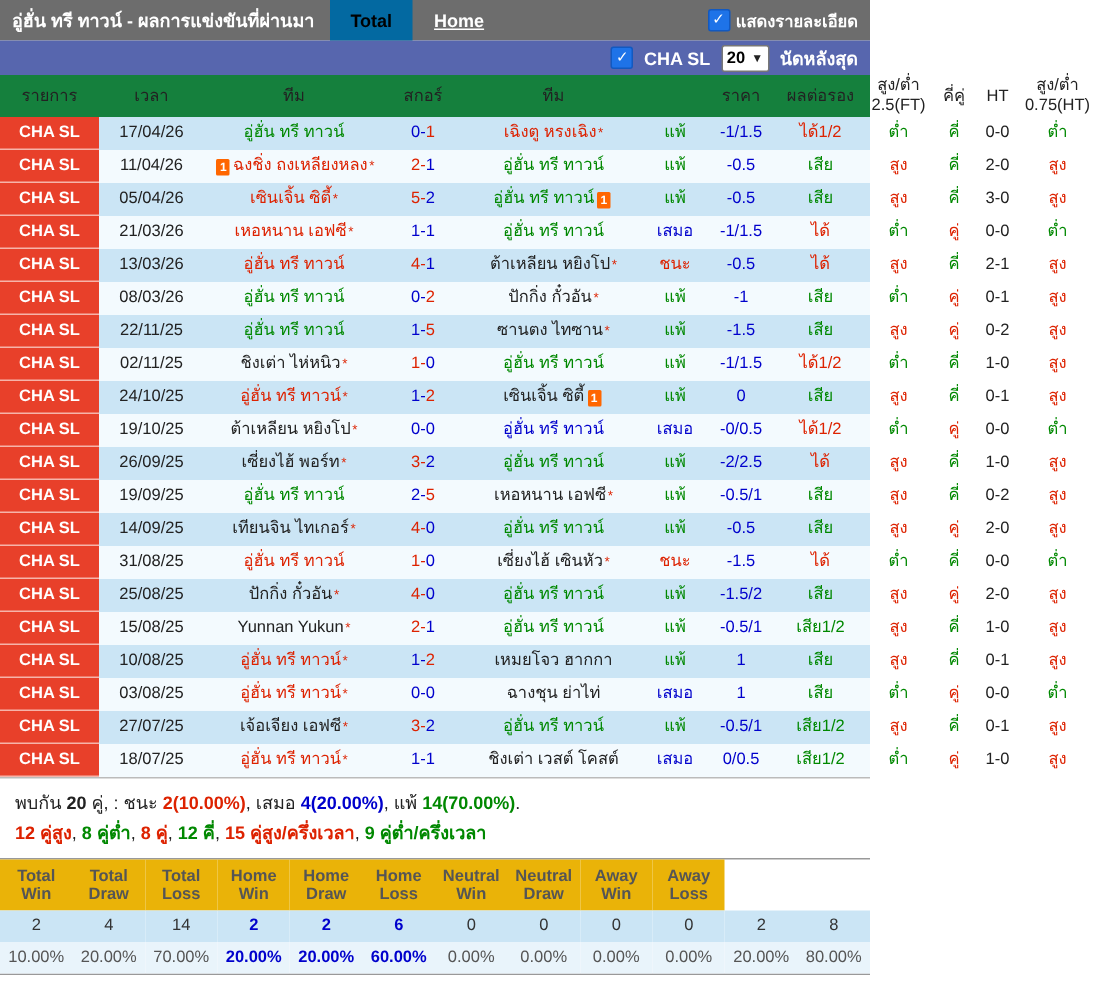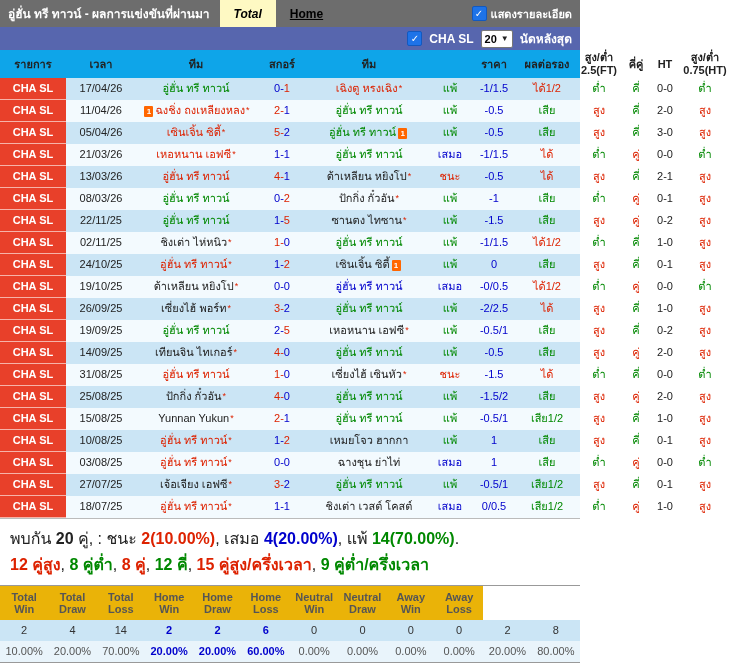--- a/index.html
+++ b/index.html
@@ -4,58 +4,58 @@
 <style>
   html,body{margin:0;padding:0;width:730px;height:670px;overflow:hidden;background:#fff;
     font-family:"Liberation Sans","DejaVu Sans",sans-serif;}
   .app{width:580px;height:670px;position:relative;font-size:11px;border-radius:18px;}
 
   
   .topbar{height:27px;background:#6d6d6d;display:flex;align-items:stretch;color:#fff;}
   .topbar .title{font-weight:bold;font-size:12px;display:flex;align-items:center;padding:0 10px 0 8px;}
   .tabs{display:flex;align-items:stretch;}
   .tab{display:flex;align-items:center;padding:0 14px;font-weight:bold;font-size:12px;cursor:pointer;}
-  .tab.active{background:#fef9c3;color:#000;font-style:italic;}
-  .tab.link{color:#000000;text-decoration:underline;}
+  .tab.active{background:#0369a1;color:#000;}
+  .tab.link{color:#ffffff;text-decoration:underline;}
   .topbar .right{margin-left:auto;display:flex;align-items:center;gap:4px;padding-right:8px;font-weight:bold;font-size:11px;}
 
   .checkbox{width:13px;height:13px;background:#1e73e8;border:1px solid #1259c0;border-radius:2px;
     color:#fff;font-size:10px;line-height:13px;text-align:center;display:inline-block;cursor:pointer;}
 
   
   .filterbar{height:23px;background:#5766ae;display:flex;align-items:center;justify-content:flex-end;
     gap:7px;color:#fff;font-weight:bold;font-size:12px;padding-right:8px;}
   .select{background:#fff;color:#000;border:1px solid #777;border-radius:2px;font-weight:bold;
     font-size:11px;padding:0 3px;height:16px;display:inline-flex;align-items:center;gap:4px;cursor:pointer;}
   .select .arrow{font-size:8px;color:#222;}
 
   
   .grid-row{display:grid;grid-template-columns:66px 70px 120px 52px 122px 40px 48px 58px 46px 28px 30px 50px;}
-  .thead{background:#0ea5e9;color:#222;font-weight:bold;}
+  .thead{background:#15803d;color:#222;font-weight:normal;}
   .thead .hcell{display:flex;align-items:center;justify-content:center;text-align:center;
     min-height:26px;line-height:1.15;padding:1px 0;}
   .trow{height:22px;}
   .trow:nth-child(odd){background:#cbe5f5;}
   .trow:nth-child(even){background:#f3fafe;}
   .cell{display:flex;align-items:center;justify-content:center;text-align:center;
     line-height:1.25;overflow:hidden;white-space:nowrap;}
   .cell.league{background:#e8402a;color:#fff;font-weight:bold;border-bottom:1px solid #f6b3a9;cursor:pointer;}
   .cell.team{white-space:nowrap;font-size:11px;}
   .cell.res span{display:inline-block;max-width:30px;word-break:break-all;white-space:normal;line-height:1.05;}
   .star{font-size:9px;margin-left:1px;}
   .card-icon{display:inline-block;width:9px;height:11px;background:#f60;border-radius:1px;
     color:#fff;font-size:8px;font-weight:bold;line-height:11px;text-align:center;margin:0 2px;vertical-align:-1px;}
 
   .c-red{color:#dd2200;}
   .c-green{color:#008800;}
   .c-blue{color:#0000cc;}
   .c-black{color:#222;}
 
   
-  .summary{border-top:1px solid #bbb;padding:7px 10px 6px 10px;font-size:16px;color:#000;background:#fff;}
+  .summary{border-top:1px solid #bbb;padding:7px 10px 6px 10px;font-size:12px;color:#000;background:#fff;}
   .summary .line{line-height:1.65;white-space:nowrap;}
   .summary b{font-weight:bold;}
 
   
   .footer{border-top:1px solid #999;border-bottom:1px solid #999;}
   .fgrid{display:grid;grid-template-columns:repeat(12,1fr);}
   .fhead .fcell{color:#555;font-weight:bold;background:#eab308;min-height:30px;
     display:flex;align-items:center;justify-content:center;text-align:center;
     line-height:1.1;padding:2px 1px;word-break:break-word;}
   .fvals .fcell{background:#cbe5f5;height:21px;color:#333;}

